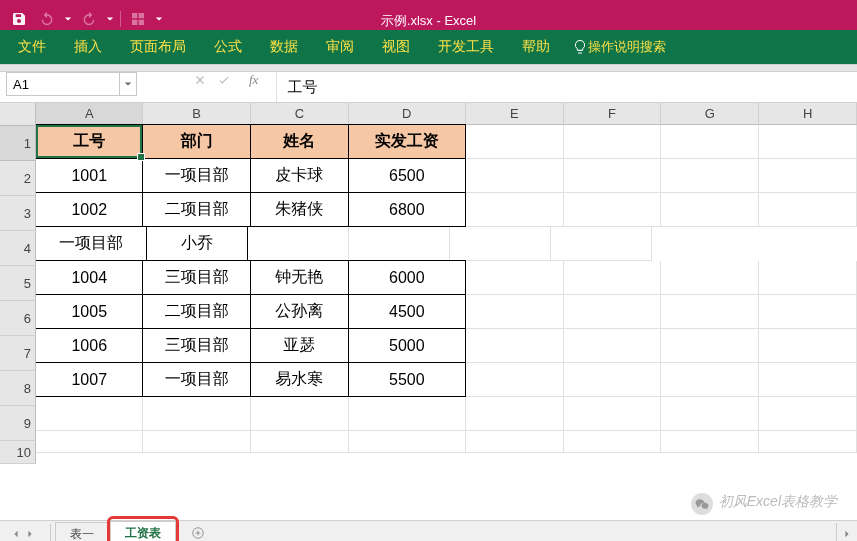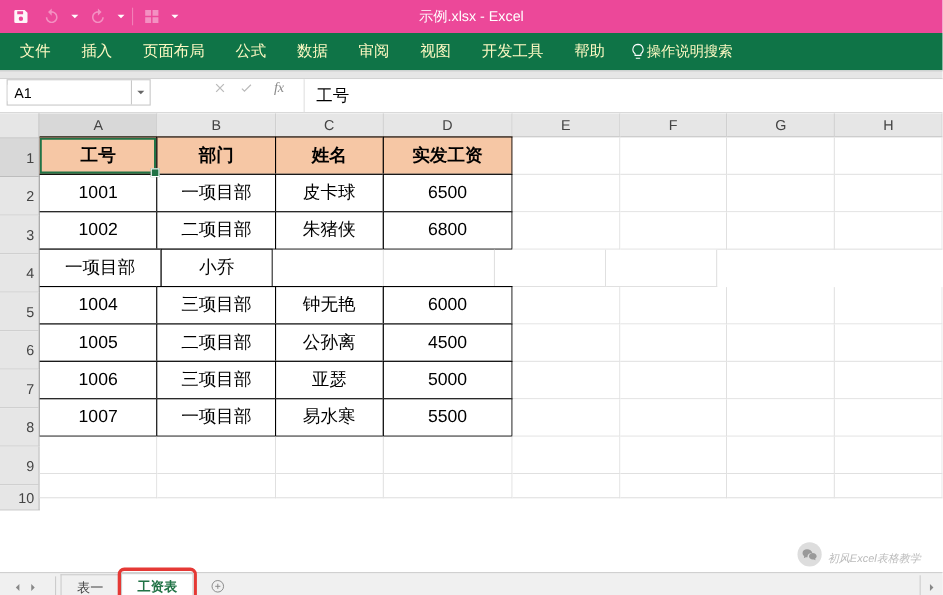--- a/index.html
+++ b/index.html
@@ -1,25 +1,25 @@
 <!DOCTYPE html>
 <html><head>
 <meta charset="utf-8">
 <style>
 html,body{margin:0;padding:0;font-family:"Microsoft YaHei","SimSun",Arial,sans-serif;font-size:13px;background:#fff;overflow:hidden;width:857px;height:541px}
-.titlebar{height:30px;background:#ec4899;color:#fff;display:flex;align-items:center;position:relative}
+.titlebar{height:30px;background:#be185d;color:#fff;display:flex;align-items:flex-end;position:relative}
 .qat{display:flex;align-items:center;gap:6px;padding-left:8px}
 .qat .q{width:22px;height:22px;display:flex;align-items:center;justify-content:center;opacity:.95;cursor:pointer}
 .qat .q.dis{opacity:.4}
 .qat svg{width:16px;height:16px;fill:#fff}
 .qat .sep{width:1px;height:16px;background:rgba(255,255,255,.3)}
 .qat .dd{width:8px;display:flex;align-items:center;justify-content:center}
 .qat .dd svg{width:8px;height:8px}
 .title{position:absolute;left:50%;transform:translateX(-50%);color:#fff;font-size:13px}
-.ribbon{height:34px;background:#0f7447;color:#fef9c3;display:flex;align-items:center;padding-left:4px}
+.ribbon{height:34px;background:#0f7447;color:#fde047;display:flex;align-items:center;padding-left:4px}
 .ribbon .tab{padding:8px 14px;cursor:pointer;font-size:14px}
 .ribbon .tell{display:flex;align-items:center;gap:0;margin-left:8px}
 .ribbon .tell svg{width:16px;height:16px;fill:none;stroke:#fff;stroke-width:1.5}
 .divbar{height:6px;background:#e6e6e6;border-top:1px solid #d0d0d0;border-bottom:1px solid #d0d0d0}
 .fbar{height:30px;display:flex;align-items:flex-start;border-bottom:1px solid #d0d0d0;background:#fff}
 .namebox{display:flex;align-items:center;border:1px solid #c8c8c8;height:22px;margin:0 6px}
 .namebox input{border:0;width:100px;padding:0 6px;font-size:13px;outline:none}
 .namebox .ar{width:16px;display:flex;align-items:center;justify-content:center;border-left:1px solid #c8c8c8;height:100%}
 .namebox .ar svg{width:8px;height:8px;fill:#666}
 .fbar .gap{width:40px}
@@ -48,21 +48,21 @@
 .tabs{height:24px;background:#f0f0f0;border-top:1px solid #d0d0d0;display:flex;align-items:center;position:relative}
 .tnav{display:flex;align-items:center;gap:2px;padding:0 10px}
 .tnav svg{width:8px;height:8px;fill:#888}
 .tnav .n{padding:2px;cursor:pointer}
 .tsep{width:1px;height:18px;background:#ccc;margin:0 4px}
 .stab{padding:3px 14px;background:#f0f0f0;border:1px solid #ccc;border-bottom:none;color:#444;font-size:12px;cursor:pointer;margin-top:2px}
 .stab.act{background:#fff;color:#217346;border-bottom:2px solid #217346;font-weight:bold}
 .redbox{border:3px solid #e53935;border-radius:6px;padding:0;display:flex;margin-left:-2px}
 .addt{width:22px;height:22px;margin-left:8px;display:flex;align-items:center;justify-content:center;cursor:pointer}
 .addt svg{width:14px;height:14px;fill:none;stroke:#888;stroke-width:1.5}
-.watermark{position:absolute;right:20px;bottom:26px;color:#bbb;font-size:10px;font-style:italic;display:flex;align-items:flex-end;gap:6px;pointer-events:none}
+.watermark{position:absolute;right:20px;bottom:26px;color:#bbb;font-size:14px;font-style:italic;display:flex;align-items:flex-start;gap:6px;pointer-events:none}
 .watermark .wx{width:22px;height:22px;border-radius:50%;background:#ddd;display:flex;align-items:center;justify-content:center}
 .watermark .wx svg{width:14px;height:14px;fill:#999}
 .hscroll{position:absolute;right:0;bottom:0;height:22px;width:20px;background:#f0f0f0;border-left:1px solid #ccc;display:flex;align-items:center;justify-content:center}
 .hscroll svg{width:8px;height:8px;fill:#888}
 </style>
 </head>
 <body>
 
 <div class="titlebar">
   <div class="qat">

